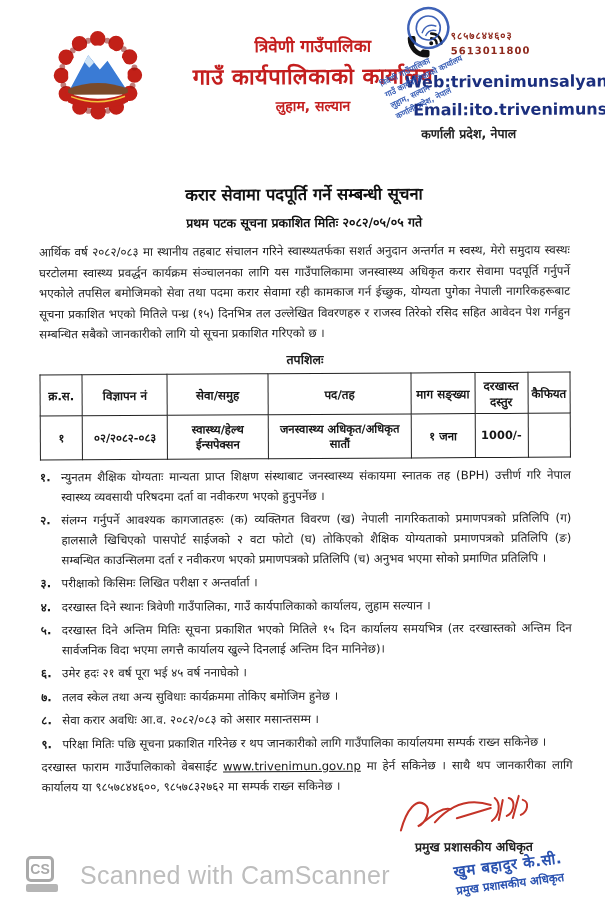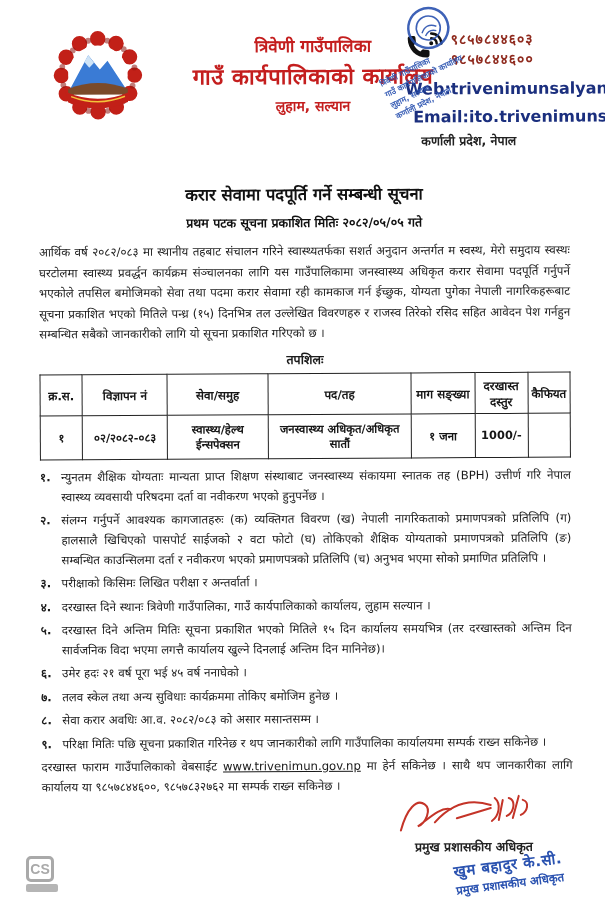--- a/index.html
+++ b/index.html
@@ -14,21 +14,21 @@
   
   .letterhead { position:relative; height:142px; }
   .logo { position:absolute; left:8px; top:2px; width:104px; height:100px; }
   .head-center { position:absolute; left:110px; top:6px; width:330px; text-align:center; color:#c41e1e; }
   .muni-name   { font-size:17px; font-weight:bold; }
   .office-name { font-size:22px; font-weight:bold; margin-top:3px; letter-spacing:.5px; }
   .head-address{ font-size:14px; font-weight:bold; margin-top:6px; }
   .head-right { position:absolute; right:-6px; top:2px; width:170px; }
   .phone-row { display:flex; align-items:flex-start; gap:6px; }
   .phone-icon { width:40px; height:32px; flex:0 0 auto; margin-top:2px; }
-  .phone-nums { color:#8f2a1e; font-weight:bold; font-size:14px; letter-spacing:1px; line-height:1.45; white-space:nowrap; }
+  .phone-nums { color:#8f2a1e; font-weight:bold; font-size:10px; letter-spacing:1px; line-height:1.45; white-space:nowrap; }
   .contact-web, .contact-email { color:#1b2f7e; font-weight:bold; font-size:16px; margin-top:9px; white-space:nowrap; }
   .contact-email { margin-left:8px; }
   .province { color:#222; font-weight:bold; font-size:12.5px; margin-top:6px; margin-left:16px; white-space:nowrap; }
 
   .header-stamp {
     position:absolute; left:340px; top:52px; width:150px;
     transform:rotate(-26deg); transform-origin:left top;
     color:#2a52b0; opacity:.9; pointer-events:none;
   }
   .header-stamp .stamp-line { font-size:8px; font-weight:bold; white-space:nowrap; line-height:1.5; }
@@ -130,21 +130,21 @@
       <div class="head-right">
         <div class="phone-row">
           <svg class="phone-icon" viewBox="0 0 34 26">
             <path fill="#111" d="M7.6 3.2c.7 0 1.3.5 1.4 1.2l.5 3.7c.1.6-.1 1.2-.5 1.6l-1.3 1.3c1.4 2.5 3 4.1 5.5 5.5l1.3-1.3c.4-.4 1-.6 1.6-.5l3.7.5c.7.1 1.2.7 1.2 1.4v2.9c0 1.2-1 2.2-2.2 2.2C9.5 21.7 2.5 14.7 2.5 5.4c0-1.2 1-2.2 2.2-2.2h2.9z"></path>
             <circle cx="22.5" cy="9.5" r="1.7" fill="#111"></circle>
             <path d="M22.5 5.2 a4.6 4.6 0 0 1 4.6 4.6" stroke="#111" stroke-width="2.1" fill="none" stroke-linecap="round"></path>
             <path d="M22.5 1.2 a8.6 8.6 0 0 1 8.6 8.6" stroke="#111" stroke-width="2.1" fill="none" stroke-linecap="round"></path>
           </svg>
           <div class="phone-nums">
             <div>९८५७८४४६०३</div>
-            <div>९८५७८४४६००</div>
+            <div>5613011800</div>
           </div>
         </div>
         <div class="contact-web">Web:trivenimunsalyan.gov.np</div>
         <div class="contact-email">Email:ito.trivenimunsalyan@gm</div>
         <div class="province">कर्णाली प्रदेश, नेपाल</div>
       </div>
 
       <div class="header-stamp">
         <svg class="stamp-emblem" viewBox="0 0 44 44">
           <circle cx="22" cy="22" r="20" fill="none" stroke="#2a52b0" stroke-width="2.5"></circle>
@@ -256,14 +256,15 @@
       </div>
     </div>
 
   </div>
 
   <div class="cs-footer">
     <div class="cs-badge">
       <div class="cs-box">CS</div>
       <div class="cs-bar"></div>
     </div>
+    <div class="cs-text">Scanned with CamScanner</div>
   </div>
 </div>
 
 </body></html>

